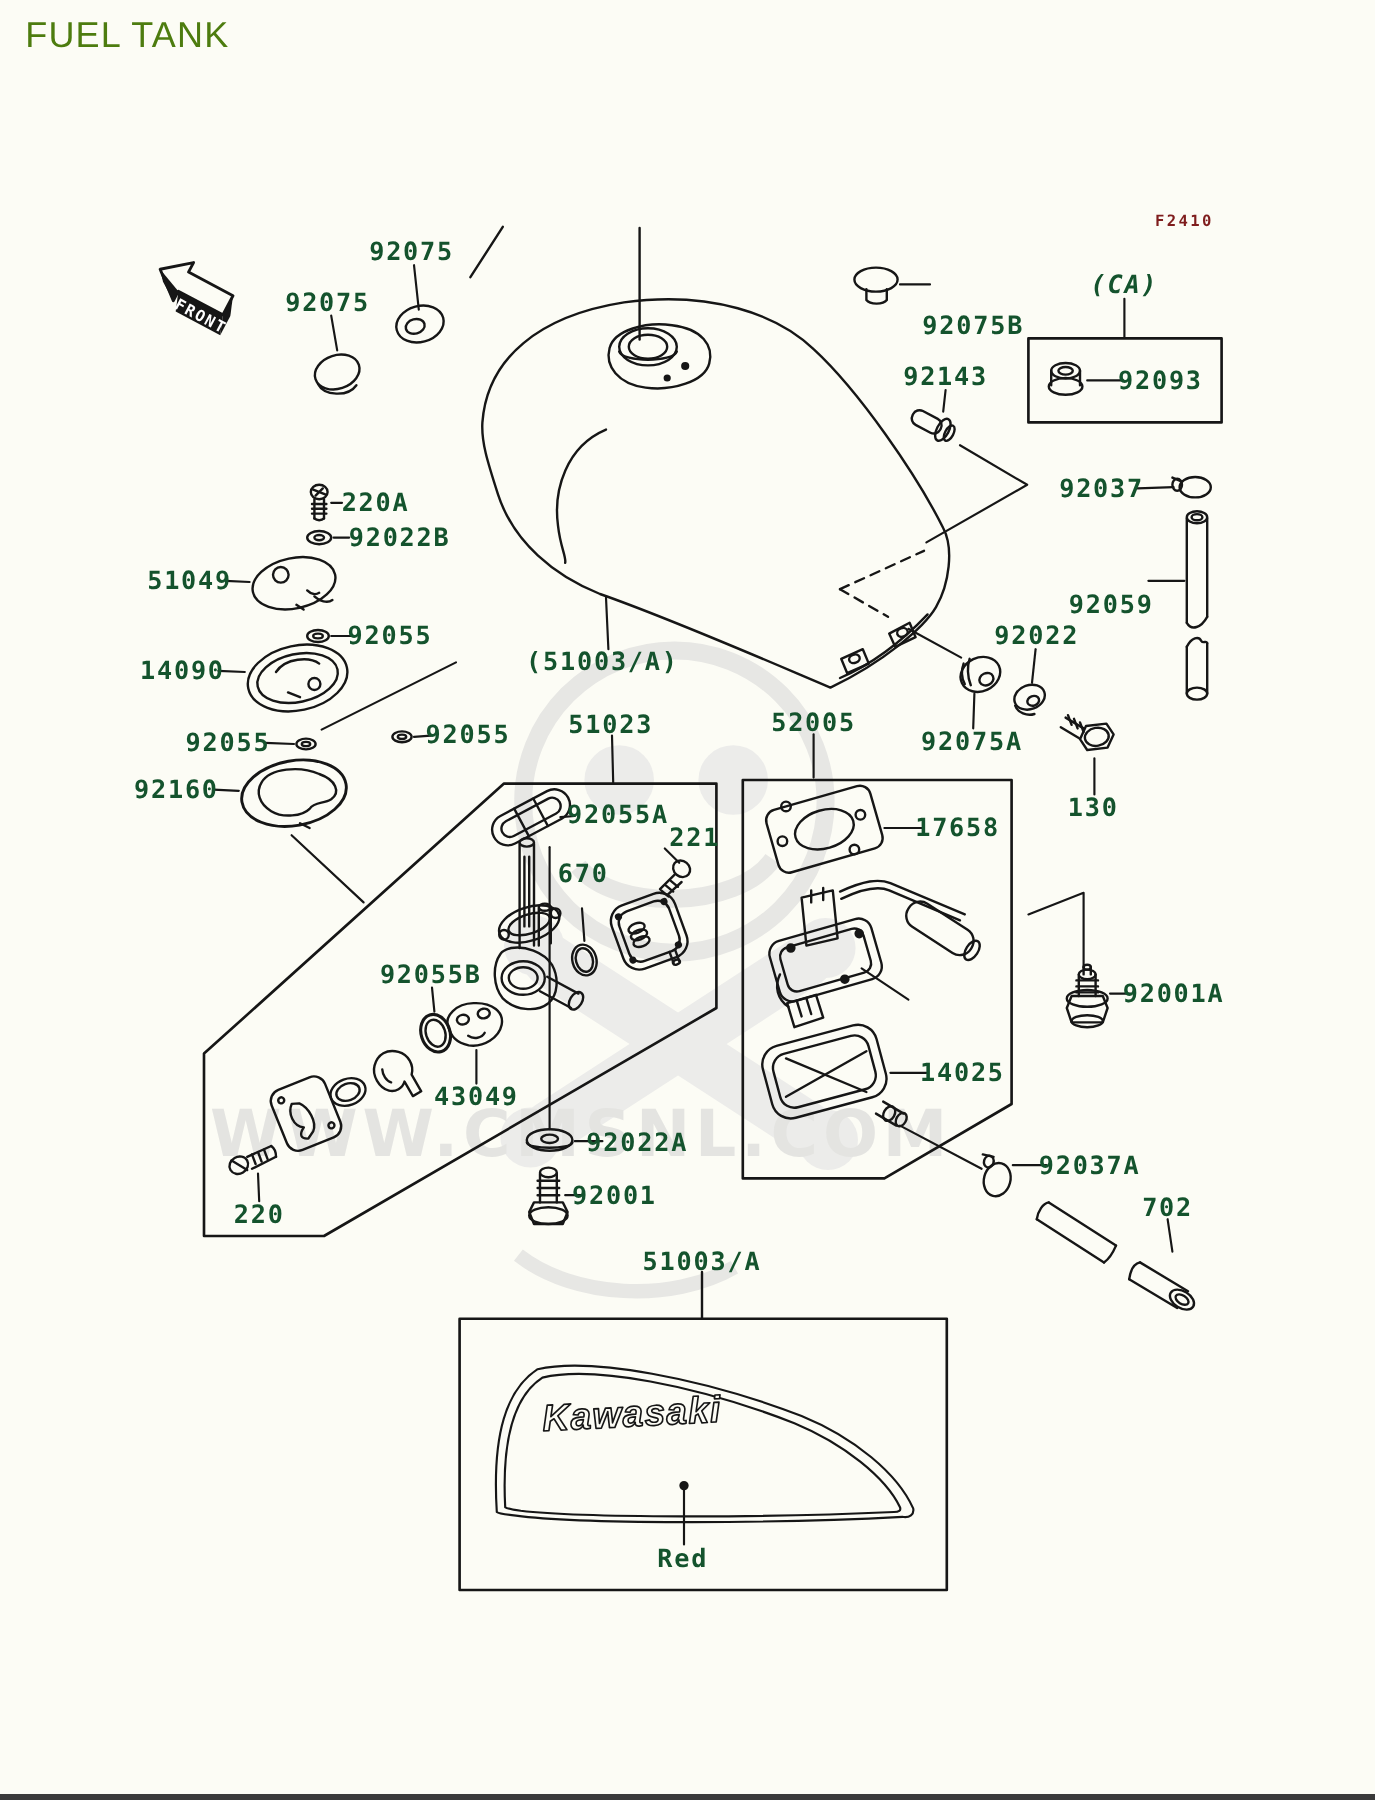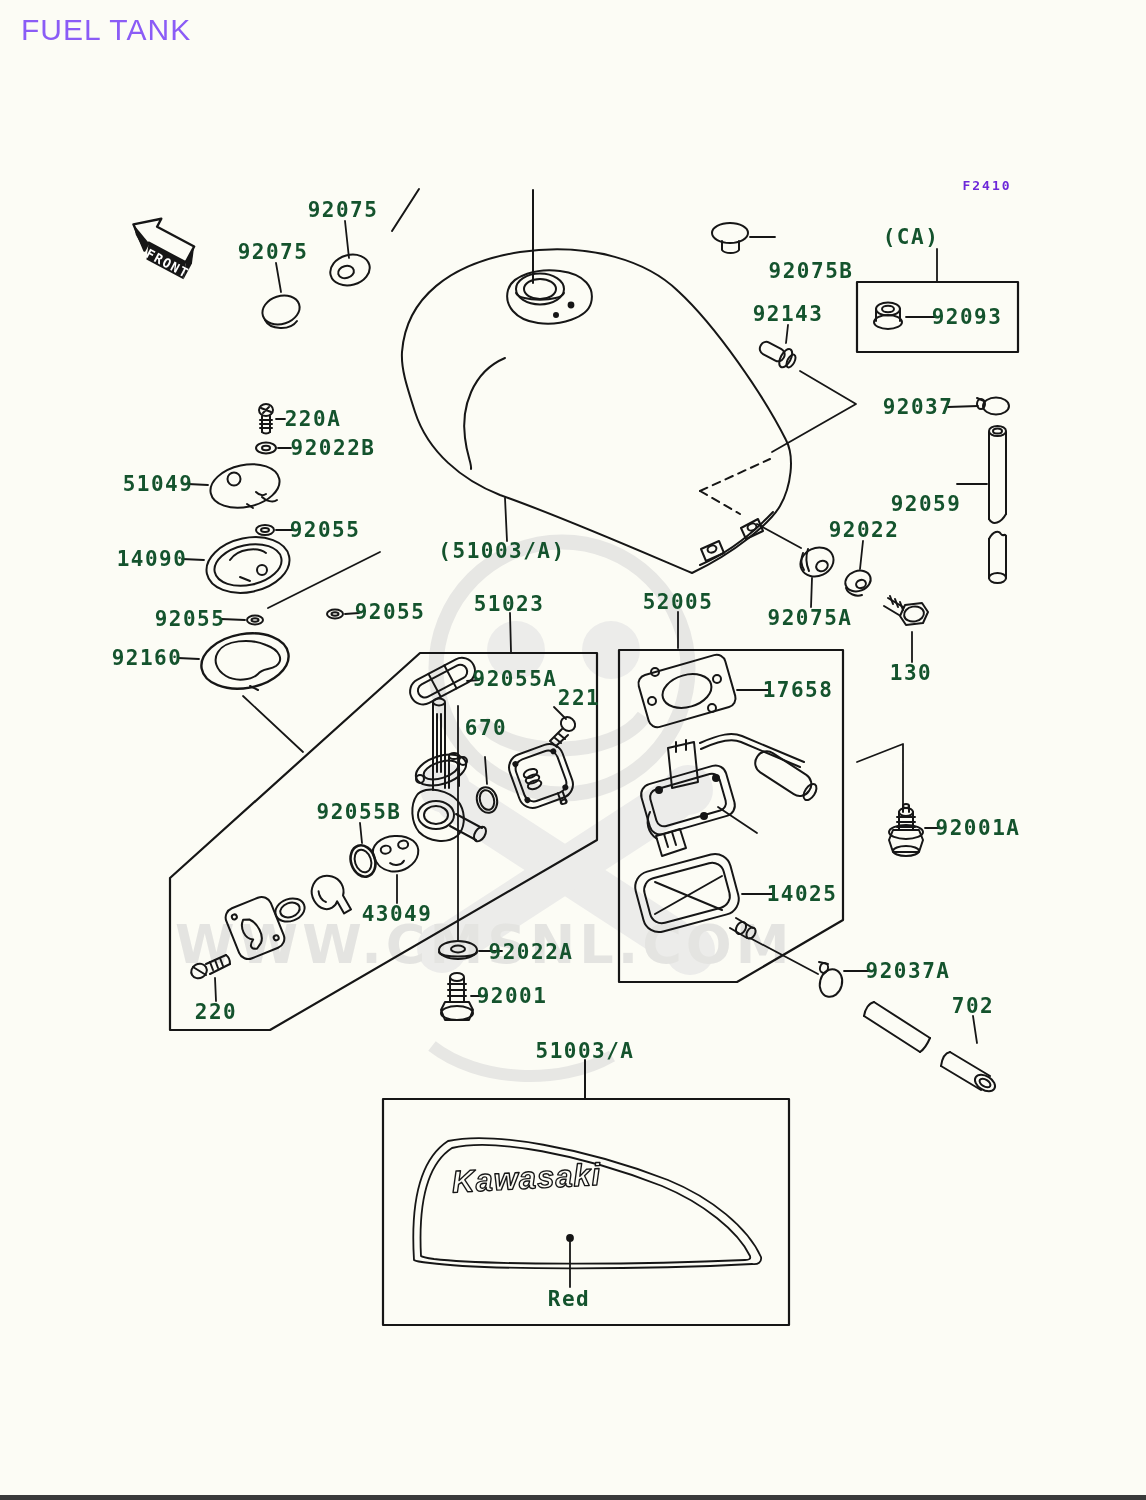--- a/index.html
+++ b/index.html
@@ -1,21 +1,21 @@
 <!DOCTYPE html>
 <html><head>
 <meta charset="utf-8">
 <style>
   html,body{margin:0;padding:0;background:#fcfcf5;}
   .page{position:relative;width:1146px;height:1500px;background:#fcfcf5;overflow:hidden;
         font-family:"DejaVu Sans Mono",monospace;}
   .page-title{position:absolute;left:21px;top:13px;font-family:"Liberation Sans",sans-serif;
-        font-size:30px;color:#8b5cf6;letter-spacing:1px;white-space:nowrap;}
+        font-size:30px;color:#4d7c0f;letter-spacing:1px;white-space:nowrap;}
   .fig-code{position:absolute;left:987px;top:185px;transform:translate(-50%,-50%);
-        font-size:13px;font-weight:bold;letter-spacing:2px;color:#6d28d9;white-space:nowrap;}
+        font-size:13px;font-weight:bold;letter-spacing:2px;color:#7f1d1d;white-space:nowrap;}
   .labels{position:absolute;left:0;top:0;width:100%;height:100%;}
   .part-label{position:absolute;transform:translate(-50%,-50%);font-size:21px;font-weight:bold;
         letter-spacing:1.5px;color:#14532d;white-space:nowrap;}
   .footer-banner{position:absolute;left:0;right:0;top:1444px;text-align:center;
         font-family:"DejaVu Sans",sans-serif;font-size:38px;color:#c60d0d;white-space:nowrap;}
   .bottom-bar{position:absolute;left:0;right:0;bottom:0;height:5px;background:#3a3a3a;}
   svg.art{position:absolute;left:0;top:0;}
 </style>
 </head>
 <body>
@@ -437,21 +437,21 @@
         </g>
       </g>
 
     </g>
   </svg>
 
   <div class="labels" id="labels">
       <div class="part-label" style="left: 343px; top: 210px;">92075</div>
       <div class="part-label" style="left: 273px; top: 252px;">92075</div>
       <div class="part-label" style="left: 811px; top: 237px; margin-top: 34px;">92075B</div>
-      <div class="part-label" style="left: 911px; top: 237px;">(CA)</div>
+      <div class="part-label" style="left: 937px; top: 237px; font-style: italic;">(CA)</div>
       <div class="part-label" style="left: 967px; top: 317px;">92093</div>
       <div class="part-label" style="left: 788px; top: 314px;">92143</div>
       <div class="part-label" style="left: 918px; top: 407px;">92037</div>
       <div class="part-label" style="left: 926px; top: 484px; margin-top: 20px;">92059</div>
       <div class="part-label" style="left: 313px; top: 419px;">220A</div>
       <div class="part-label" style="left: 333px; top: 448px;">92022B</div>
       <div class="part-label" style="left: 158px; top: 484px;">51049</div>
       <div class="part-label" style="left: 325px; top: 530px;">92055</div>
       <div class="part-label" style="left: 152px; top: 559px;">14090</div>
       <div class="part-label" style="left: 190px; top: 619px;">92055</div>

